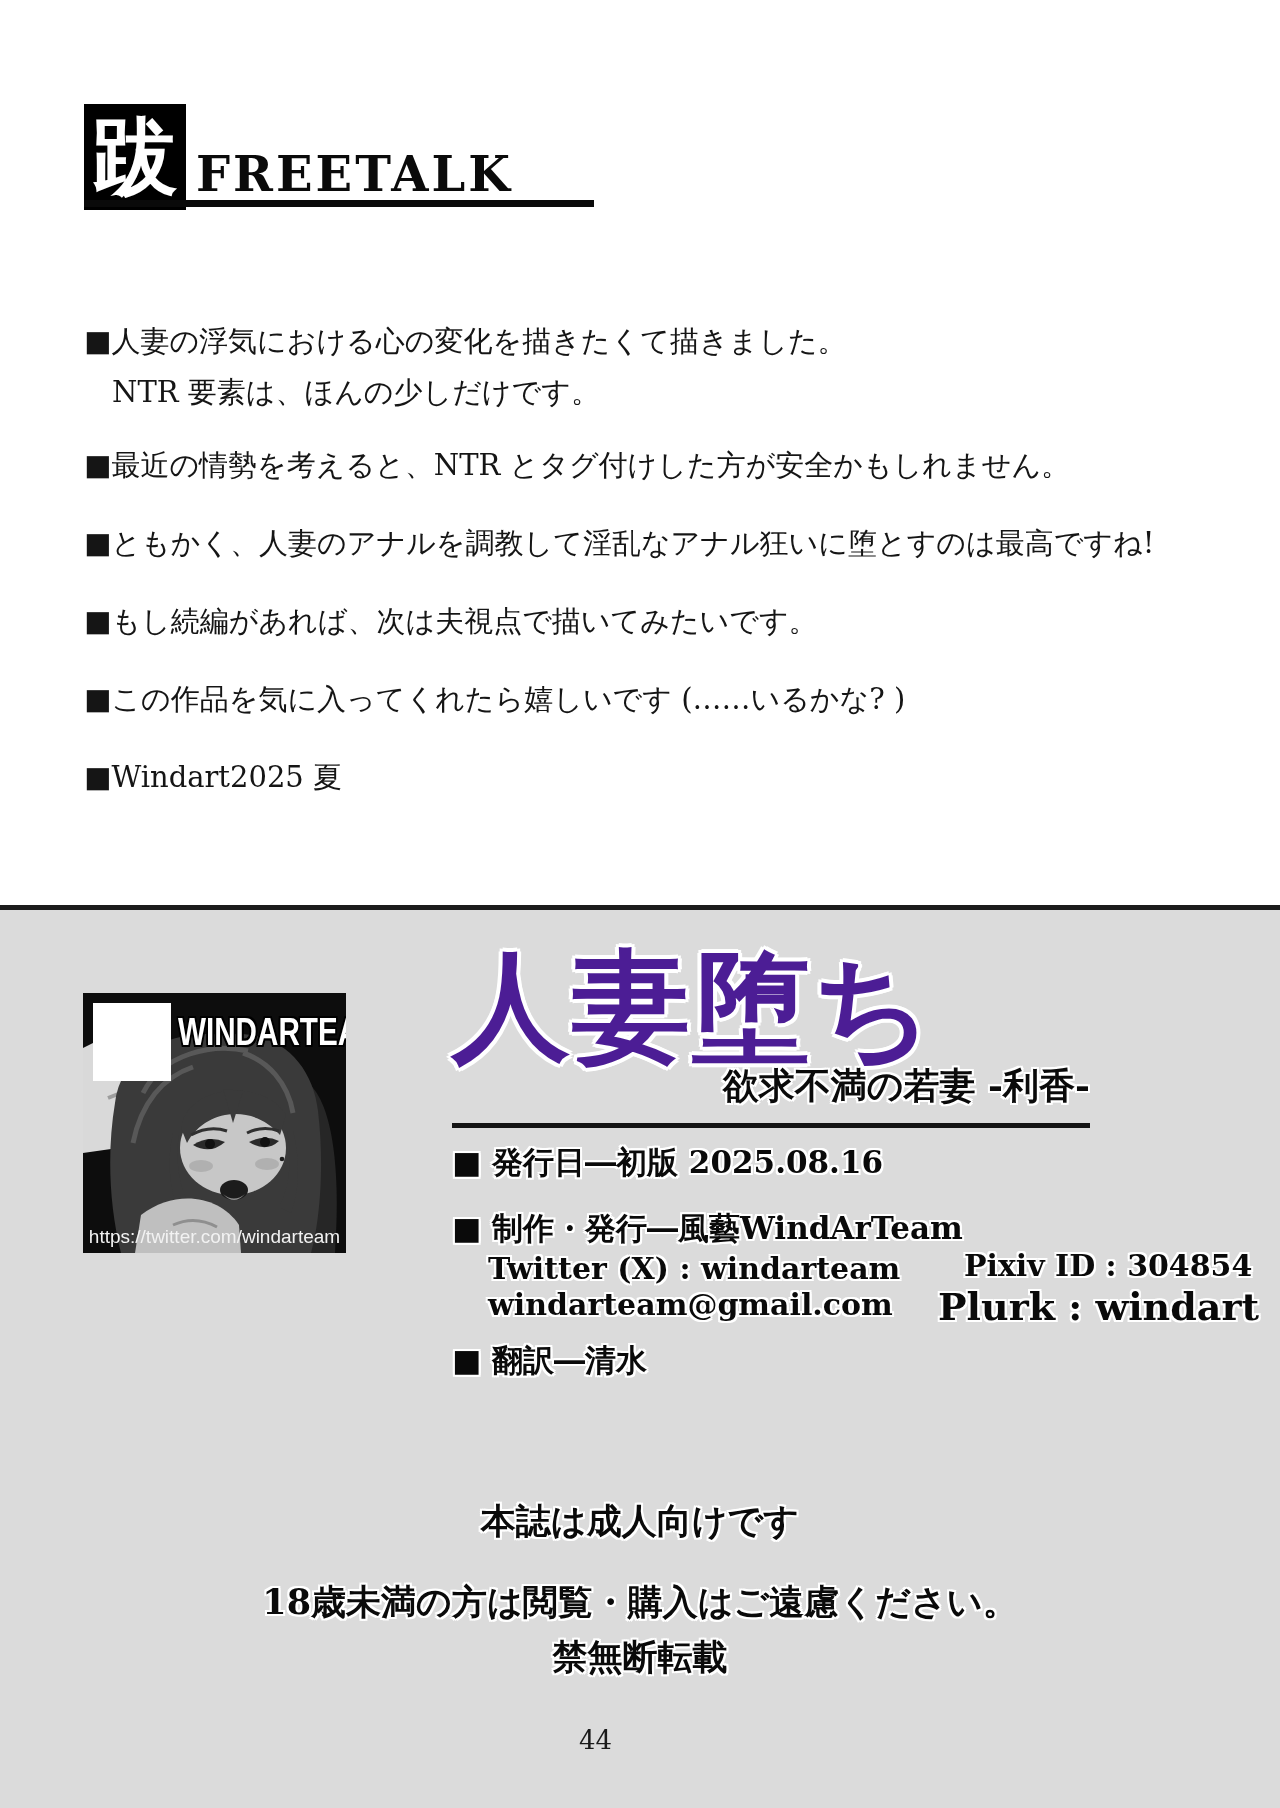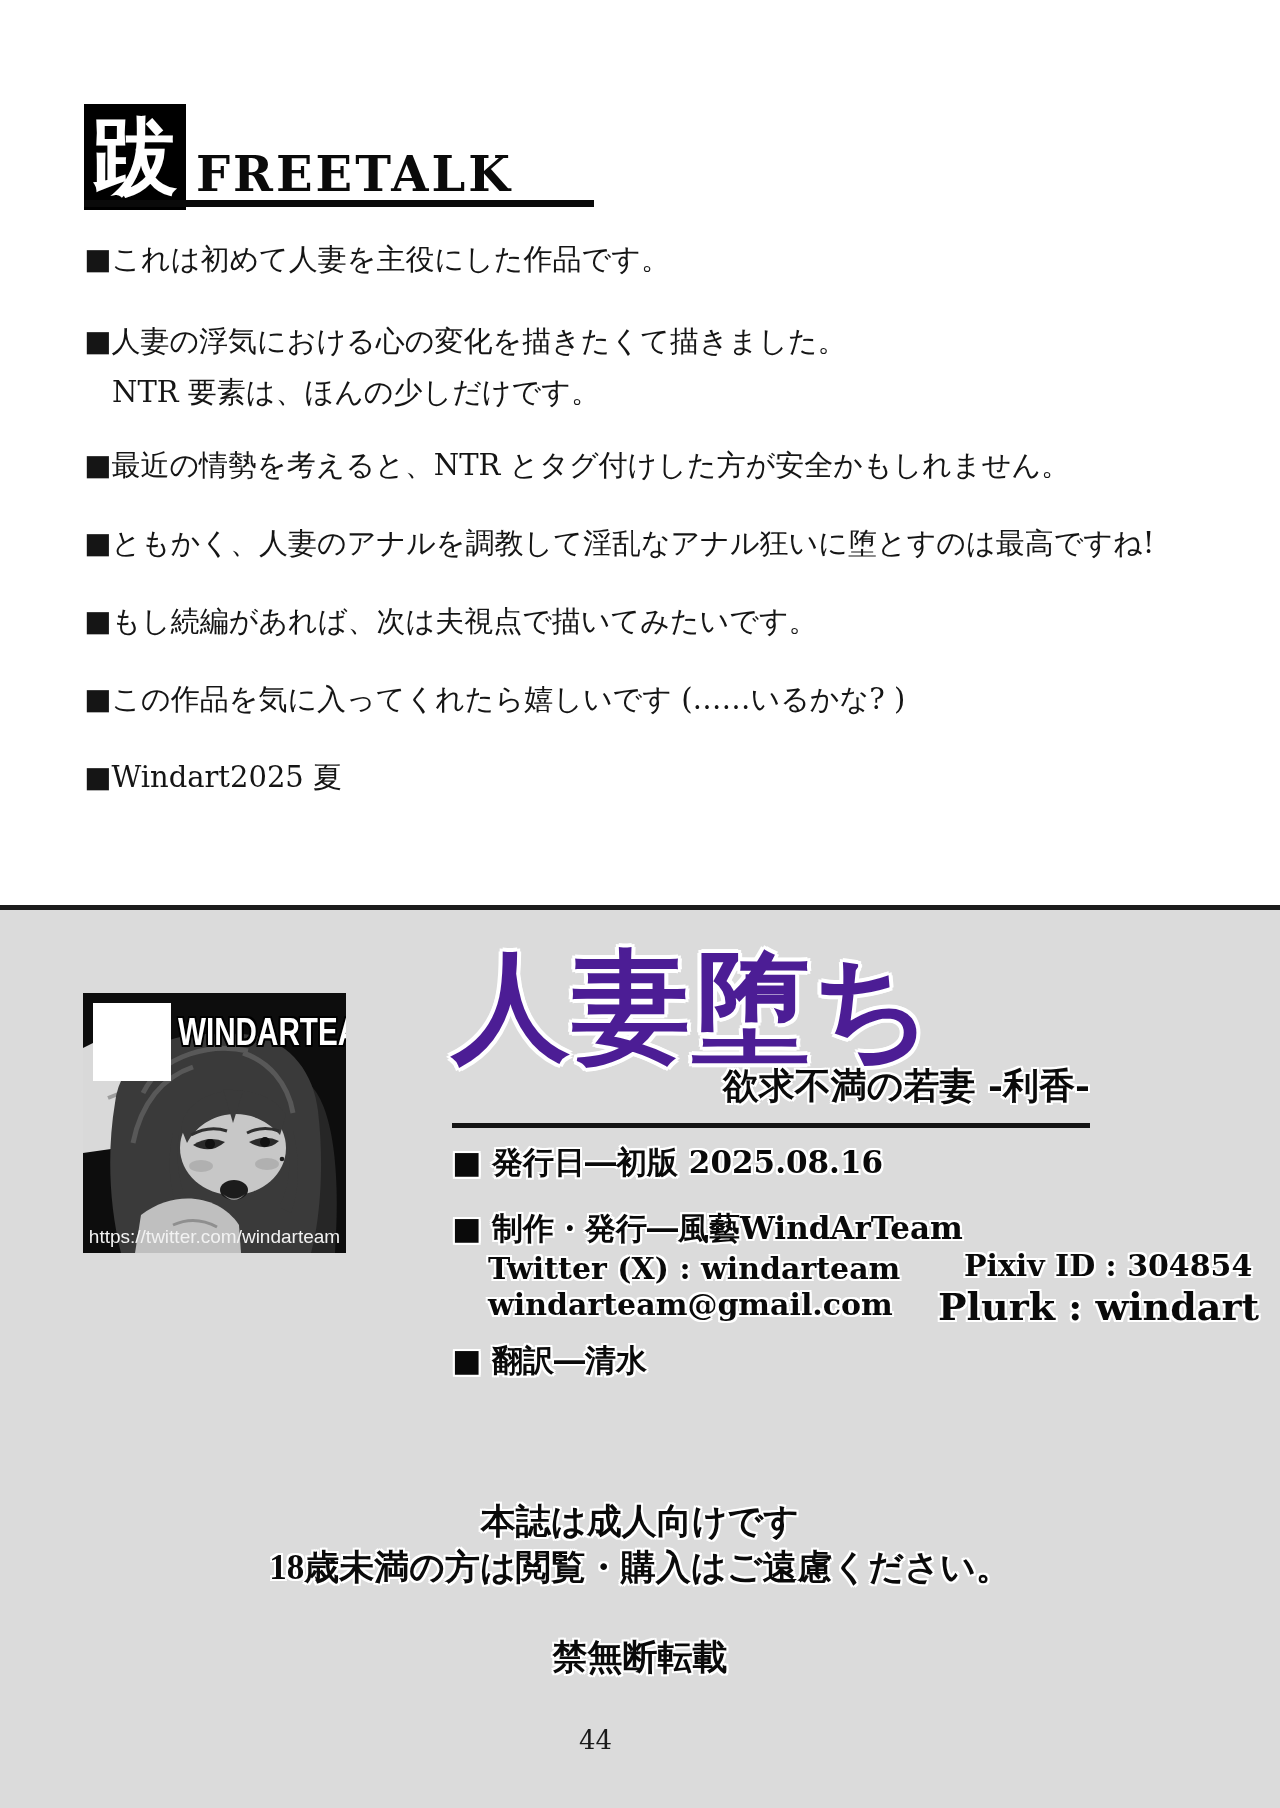--- a/index.html
+++ b/index.html
@@ -49,21 +49,21 @@
   .col-date{left:452px;top:232px;font-size:31px;}
   .col-producer{left:452px;top:298px;font-size:31px;}
   .col-twitter{left:488px;top:341px;font-size:30px;}
   .col-email{left:488px;top:377px;font-size:30px;}
   .col-pixiv{left:938px;top:338px;font-size:30px;margin-left:26px;}
   .col-plurk{left:938px;top:374px;font-size:38px;}
   .col-translator{left:452px;top:430px;font-size:31px;}
   .warning{position:absolute;left:0;width:1280px;text-align:center;
     font-size:35px;font-weight:700;color:#0a0a0a;}
   .w1{top:588px;}
-  .w2{top:634px;font-family:Liberation Serif, serif;}
+  .w2{top:669px;}
   .w3{top:724px;}
   .page-num{position:absolute;left:492px;top:815px;width:120px;text-align:right;
     font-size:26px;color:#1a1a1a;}
   
   .cover{
     position:absolute;left:83px;top:83px;width:263px;height:260px;
     background:#000;overflow:hidden;
   }
   .cover svg{position:absolute;left:0;top:0;}
   .cover-logo-square{position:absolute;left:10px;top:10px;width:78px;height:78px;background:#fff;}
@@ -84,24 +84,20 @@
 <body>
 
 <div class="page">
 
   <div class="stamp-box">
     <span>跋</span>
   </div>
   <div class="freetalk-title">FREETALK</div>
   <div class="header-rule"></div>
 
-  <div class="bullet" style="top:238px">
-    <div class="bl1">■これは初めて人妻を主役にした作品です。</div>
-
-  </div>
   <div class="bullet" style="top:320px">
     <div class="bl1">■人妻の浮気における心の変化を描きたくて描きました。</div>
     <div class="bl2">NTR 要素は、ほんの少しだけです。</div>
   </div>
   <div class="bullet" style="top:444px">
     <div class="bl1">■最近の情勢を考えると、NTR とタグ付けした方が安全かもしれません。</div>
 
   </div>
   <div class="bullet" style="top:522px">
     <div class="bl1">■ともかく、人妻のアナルを調教して淫乱なアナル狂いに堕とすのは最高ですね!</div>

